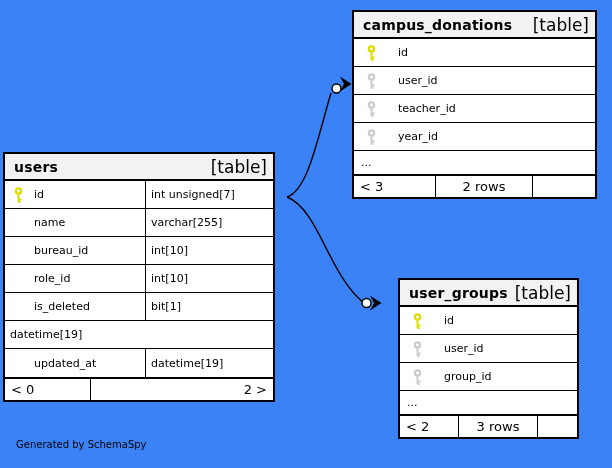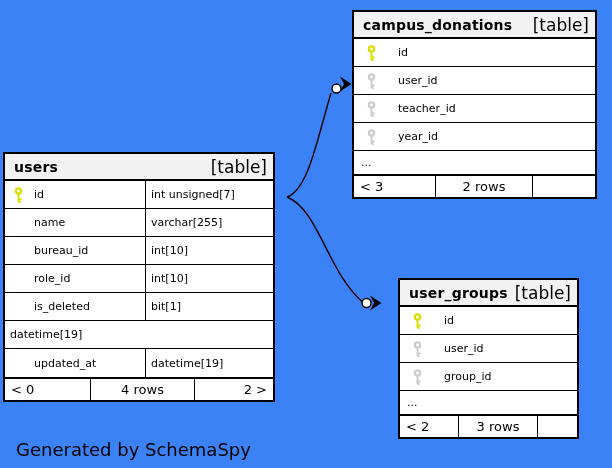--- a/index.html
+++ b/index.html
@@ -58,21 +58,21 @@
   .t-users    { left:3px;  top:152px; width:272px; }
   .t-groups   { left:398px; top:232px; width:181px;margin-top:46px; }
   .t-campus .fc-left{width:82px;} .t-campus .fc-center{width:97px;text-align:center;}
   .t-users  .fc-left{width:86px;} .t-users  .fc-center{width:104px;}
   .t-groups .fc-left{width:59px;} .t-groups .fc-center{width:79px;}
   .rel-layer { position:absolute; left:0; top:0; pointer-events:none; }
   .rel-curve { fill:none; stroke:var(--line,#000); stroke-width:1.4; }
   .rel-circle{ fill:#fff; stroke:var(--line,#000); stroke-width:1.4; }
   .rel-arrow { fill:var(--line,#000); stroke:none; }
   .gen-note {
-    position:absolute; left:16px; top:439px; font-size:18px; color:#000;
+    position:absolute; left:16px; top:439px; font-size:10px; color:#000;
   }
 </style>
 </head>
 <body>
 
 <div class="canvas">
 
   <svg class="rel-layer" width="612" height="468" viewBox="0 0 612 468">
     <g>
       <path class="rel-curve" d="M 287 197 C 308 190, 317 140, 331 93"></path>
@@ -192,21 +192,20 @@
       </div>
       <div class="row">
         <div class="cell-name">
             <span>updated_at</span>
           </div>
         <div class="cell-type">datetime[19]</div>
       </div>
     </div>
     <div class="tfoot">
       <div class="fc fc-left">&lt; 0</div>
-      <div class="fc fc-center">4 rows</div>
       <div class="fc fc-right">2 &gt;</div>
     </div>
   </div>
 
   <div class="dbtable t-groups pad-wide">
     <div class="hdr">
       <span class="tname">user_groups</span>
       <span class="badge">[table]</span>
     </div>
     <div class="tbody">

